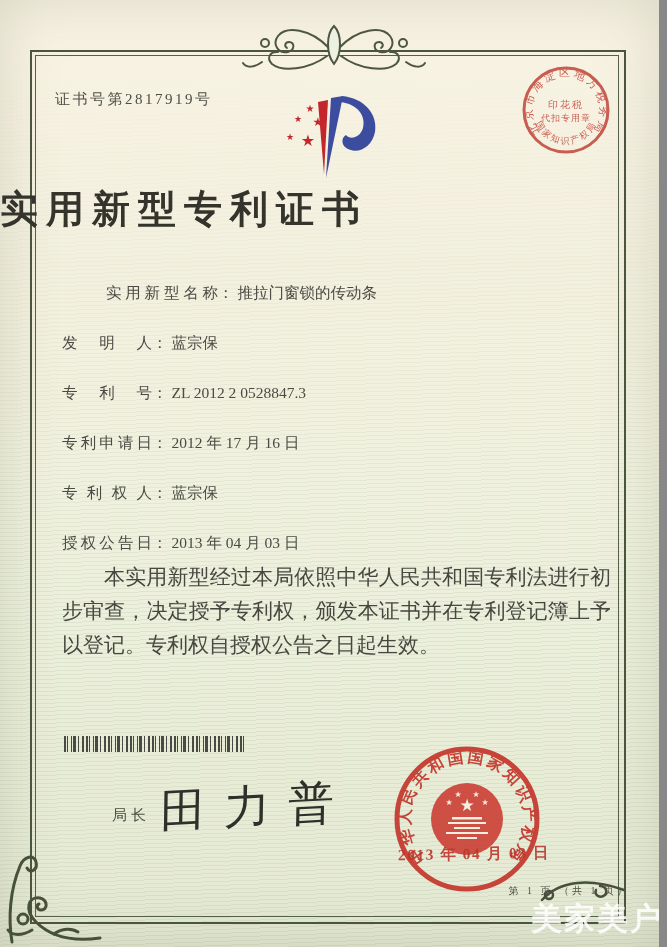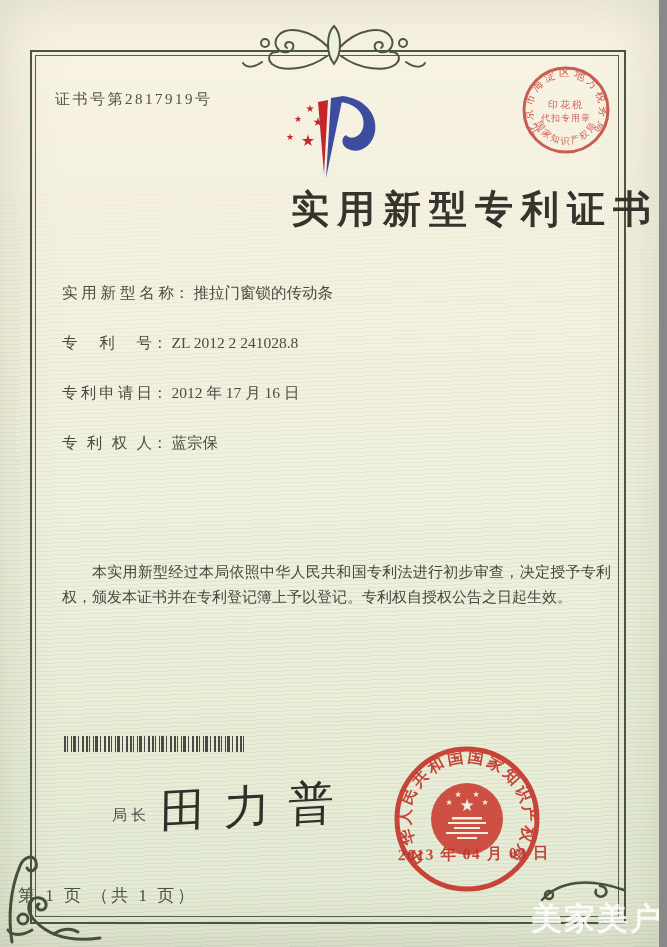--- a/index.html
+++ b/index.html
@@ -18,53 +18,53 @@
   .frame{position:absolute;pointer-events:none;}
   .frame-outer{left:30px;top:50px;width:592px;height:870px;border:2px solid #4a5440;}
   .frame-inner{left:35px;top:55px;width:582px;height:860px;border:1px solid #55604a;}
   .orn{position:absolute;pointer-events:none;}
   .orn-top{left:238px;top:18px;}
   .orn-bl{left:2px;top:850px;}
   .orn-br{left:538px;top:874px;}
   .cert-number{position:absolute;left:55px;top:90px;font-size:15px;letter-spacing:2.5px;color:#4e4e46;}
   .logo{position:absolute;left:278px;top:86px;}
   .title{
-    position:absolute;left:0;right:0;top:184px;margin:0;text-align:right;
+    position:absolute;left:0;right:0;top:184px;margin:0;text-align:left;
     font-size:38px;font-weight:600;letter-spacing:8px;color:#34342d;
   }
   .tax-seal{position:absolute;left:516px;top:60px;opacity:.82;}
   .fields{position:absolute;left:62px;top:283px;width:520px;color:#4b4b44;font-size:15.5px;}
   .fields .row{height:22px;margin-bottom:28px;white-space:nowrap;}
   .f-label{display:inline-block;width:90px;text-align:justify;text-align-last:justify;vertical-align:bottom;}
-  .f-label.wide{width:112px;}
+  .f-label.wide{width:112px;margin-left:44px;}
   .f-colon{margin-right:4px;}
   .bodytext{
     position:absolute;left:62px;top:560px;width:549px;
-    font-size:15px;line-height:25px;color:#474740;text-align:justify;
+    font-size:21px;line-height:34px;color:#474740;text-align:justify;
   }
   .bodytext p{margin:0;text-indent:2em;}
   .barcode{
     position:absolute;left:64px;top:736px;width:183px;height:16px;opacity:.85;
     background:repeating-linear-gradient(90deg,
       #2e2e2a 0 2px,transparent 2px 3px,#2e2e2a 3px 4px,transparent 4px 7px,
       #2e2e2a 7px 8px,transparent 8px 9px,#2e2e2a 9px 12px,transparent 12px 14px,
       #2e2e2a 14px 15px,transparent 15px 18px,#2e2e2a 18px 20px,transparent 20px 22px);
   }
   .director-label{position:absolute;left:112px;top:806px;font-size:15px;letter-spacing:4px;color:#4c4c45;}
   .signature{
     position:absolute;left:160px;top:776px;font-size:46px;letter-spacing:18px;color:#30302b;
     transform:rotate(-3deg) skewX(-4deg);white-space:nowrap;
   }
   .office-seal{position:absolute;left:390px;top:742px;opacity:.92;}
   .date-stamp{
     position:absolute;left:398px;top:844px;font-size:15.5px;font-weight:600;color:#bc362c;
     letter-spacing:1.5px;transform:rotate(-1deg);white-space:nowrap;opacity:.9;
   }
-  .footer{position:absolute;left:18px;top:884px;width:592px;text-align:left;
-    font-size:17px;letter-spacing:3px;color:#4f4f45;}
+  .footer{position:absolute;left:38px;top:884px;width:592px;text-align:right;
+    font-size:10px;letter-spacing:3px;color:#4f4f45;}
   .watermark{
     position:absolute;right:-4px;top:898px;font-size:31px;font-weight:bold;
     color:rgba(255,255,255,.85);letter-spacing:2px;white-space:nowrap;
     font-family:"Liberation Sans","DejaVu Sans",sans-serif;
   }
 </style>
 </head>
 <body>
 
 <div class="page">
@@ -135,23 +135,25 @@
       <textPath href="#taxBotArc" startOffset="50%" text-anchor="middle">国家知识产权局</textPath>
     </text>
     <text x="0" y="-2" text-anchor="middle" fill="#bf3d33" font-size="10" letter-spacing="2">印花税</text>
     <text x="0" y="11" text-anchor="middle" fill="#bf3d33" font-size="9" letter-spacing="1">代扣专用章</text>
   </svg>
 
   <h1 class="title">实用新型专利证书</h1>
 
   <div class="fields">
     <div class="row"><span class="f-label wide">实用新型名称</span><span class="f-colon">：</span><span class="f-value">推拉门窗锁的传动条</span></div>
-    <div class="row"><span class="f-label">专利号</span><span class="f-colon">：</span><span class="f-value">ZL 2012 2 241028.8</span></div>
+    <div class="row"><span class="f-label">发明人</span><span class="f-colon">：</span><span class="f-value">蓝宗保</span></div>
+    <div class="row"><span class="f-label">专利号</span><span class="f-colon">：</span><span class="f-value">ZL 2012 2 0528847.3</span></div>
     <div class="row"><span class="f-label">专利申请日</span><span class="f-colon">：</span><span class="f-value">2012 年 17 月 16 日</span></div>
     <div class="row"><span class="f-label">专利权人</span><span class="f-colon">：</span><span class="f-value">蓝宗保</span></div>
+    <div class="row"><span class="f-label">授权公告日</span><span class="f-colon">：</span><span class="f-value">2013 年 04 月 03 日</span></div>
   </div>
 
   <div class="bodytext">
     <p>本实用新型经过本局依照中华人民共和国专利法进行初步审查，决定授予专利权，颁发本证书并在专利登记簿上予以登记。专利权自授权公告之日起生效。</p>
   </div>
 
   <div class="barcode"></div>
 
   <div class="director-label">局长</div>
   <div class="signature">田力普</div>

